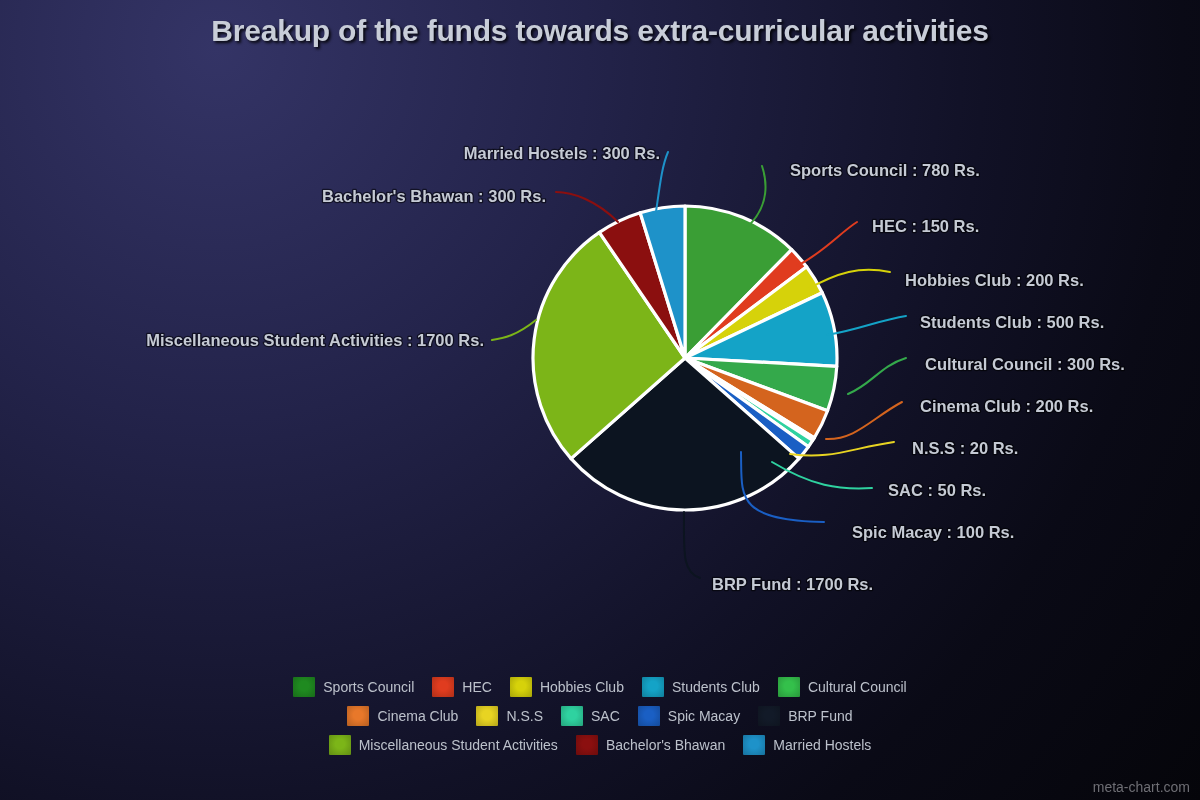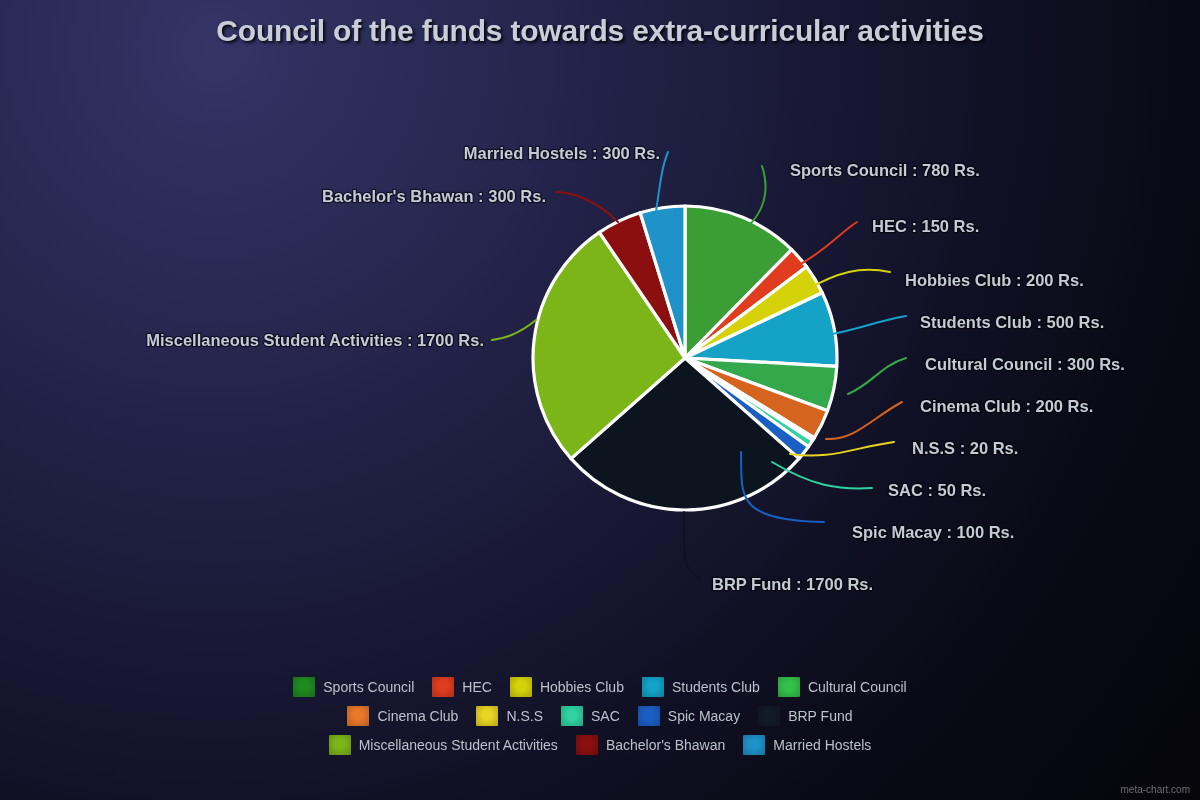--- a/index.html
+++ b/index.html
@@ -84,31 +84,31 @@
     vertical-align: middle;
     font-size: 14px;
     color: #bcc1cb;
     font-weight: normal;
   }
 
   #watermark {
     position: absolute;
     right: 10px;
     bottom: 5px;
-    font-size: 10px;
+    font-size: 14px;
     color: #6e6e74;
     font-family: "Liberation Sans", sans-serif;
   }
 </style>
 </head>
 <body>
 
 <div id="page">
 
-  <div id="chart-title">Council of the funds towards extra-curricular activities</div>
+  <div id="chart-title">Breakup of the funds towards extra-curricular activities</div>
 
   <div id="pie-wrap">
     <svg id="pie-svg" width="1200" height="640" viewBox="0 0 1200 640">
       <g id="pie-slices">
           <path d="M 685 358 L 685.00 206.00 A 152 152 0 0 1 791.67 249.72 Z" fill="#3a9e35" stroke="#ffffff" stroke-width="3.2" stroke-linejoin="round"></path>
           <path d="M 685 358 L 791.67 249.72 A 152 152 0 0 1 806.62 266.83 Z" fill="#e03c1f" stroke="#ffffff" stroke-width="3.2" stroke-linejoin="round"></path>
           <path d="M 685 358 L 806.62 266.83 A 152 152 0 0 1 822.27 292.73 Z" fill="#d6d20a" stroke="#ffffff" stroke-width="3.2" stroke-linejoin="round"></path>
           <path d="M 685 358 L 822.27 292.73 A 152 152 0 0 1 836.77 366.33 Z" fill="#14a3c7" stroke="#ffffff" stroke-width="3.2" stroke-linejoin="round"></path>
           <path d="M 685 358 L 836.77 366.33 A 152 152 0 0 1 827.57 410.70 Z" fill="#34a94b" stroke="#ffffff" stroke-width="3.2" stroke-linejoin="round"></path>
           <path d="M 685 358 L 827.57 410.70 A 152 152 0 0 1 814.30 437.90 Z" fill="#d4641e" stroke="#ffffff" stroke-width="3.2" stroke-linejoin="round"></path>

